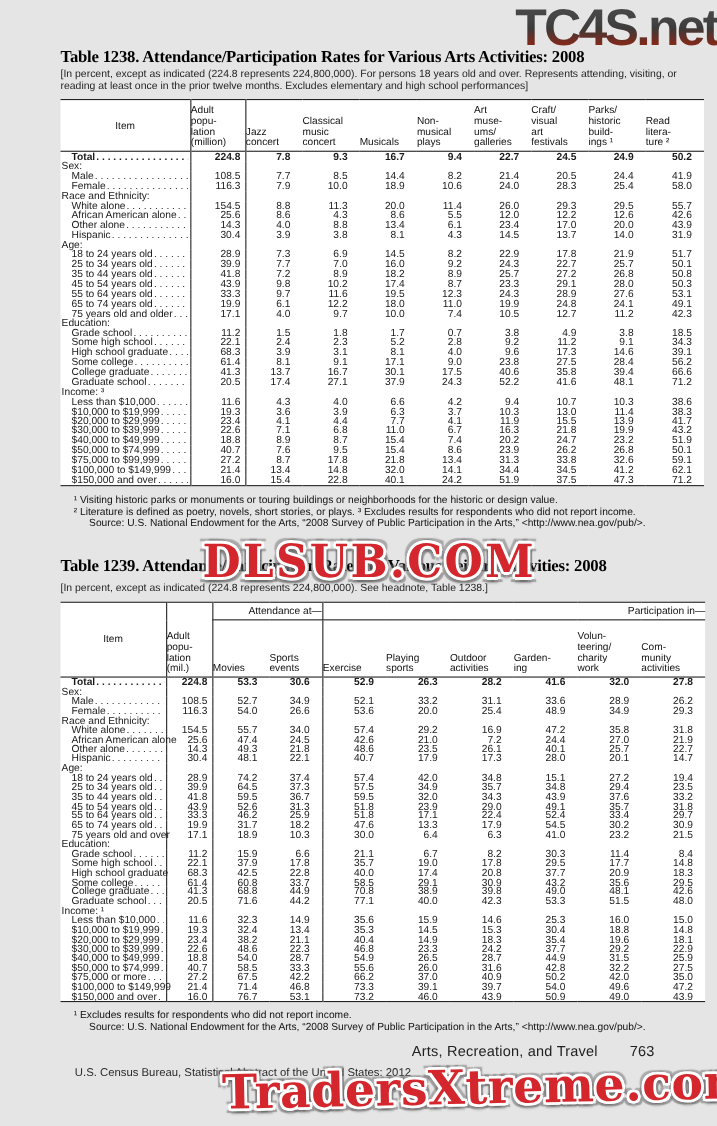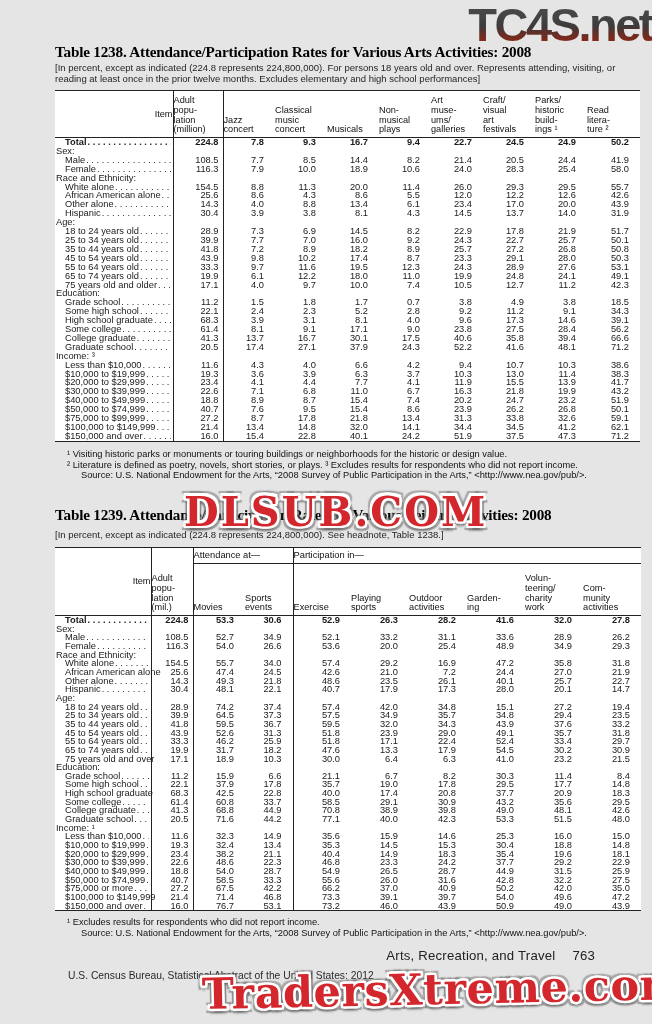--- a/index.html
+++ b/index.html
@@ -29,27 +29,27 @@
 
   th, td { padding:0; }
   .vr { border-right:1px solid #222; }
   tbody tr:first-child td { border-top:1px solid #222; }
 
   thead th {
     vertical-align:bottom; text-align:left; font-weight:normal;
     font-size:9.2px; padding:0 11px 2px 0; color:#111;
   }
   thead th .hl { white-space:pre-line; display:inline-block; line-height:9.7px; }
-  th.item-h { text-align:right; vertical-align:middle; padding:0; }
+  th.item-h { text-align:center; vertical-align:middle; padding:0; }
   th.pop   { padding-right:4px; }
   #t38 thead tr { height:47px; }
   #t39 thead tr.r1 { height:16px; }
   #t39 thead tr.r2 { height:52px; }
   th.grp {
-    text-align:left; vertical-align:middle; padding:0 0 1px 0;
+    text-align:right; vertical-align:middle; padding:0 0 1px 0;
     border-bottom:1px solid #222; font-size:9.3px;
   }
 
   tbody td { height:8.8px; line-height:8.9px; font-size:9.3px; vertical-align:bottom; }
   #t39 tbody td { height:8.55px; line-height:8.65px; }
   td.num { text-align:right; padding-right:11px; }
   td.item + td.num { padding-right:4px; }   
   tr.bold td { font-weight:bold; }
 
   td.item .iw { display:flex; align-items:baseline; padding-left:10px; padding-right:2px; }
@@ -59,21 +59,21 @@
   .dots::after { content:" . . . . . . . . . . . . . . . . . . . . . . . . . . . . . . . . . . . . . . . ."; }
 
   
   .fnb { position:absolute; left:55px; width:586px; font-size:9.3px; line-height:10.6px; color:#111; }
   .fn  { padding-left:12px; }
   .src { padding-left:26px; }
 
   
   #footer-right {
     position:absolute; top:948px; right:57px; font-size:13.2px; color:#222;
-    display:flex; gap:17px; letter-spacing:0.2px;
+    display:flex; gap:29px; letter-spacing:0.2px;
   }
   #footer-left { position:absolute; top:970px; left:68px; font-size:10.3px; color:#2a2a2a; white-space:nowrap; }
 
   
   #wm-top {
     position:absolute; top:0px; right:0px; z-index:6;
     font-weight:bold; font-size:47px; letter-spacing:-2.5px; line-height:50px;
     background:linear-gradient(180deg,#4c4c4c 0%,#434343 38%,#3d3a3a 52%,#7c2a1c 78%,#96351f 95%);
     -webkit-background-clip:text; background-clip:text; color:transparent;
   }

